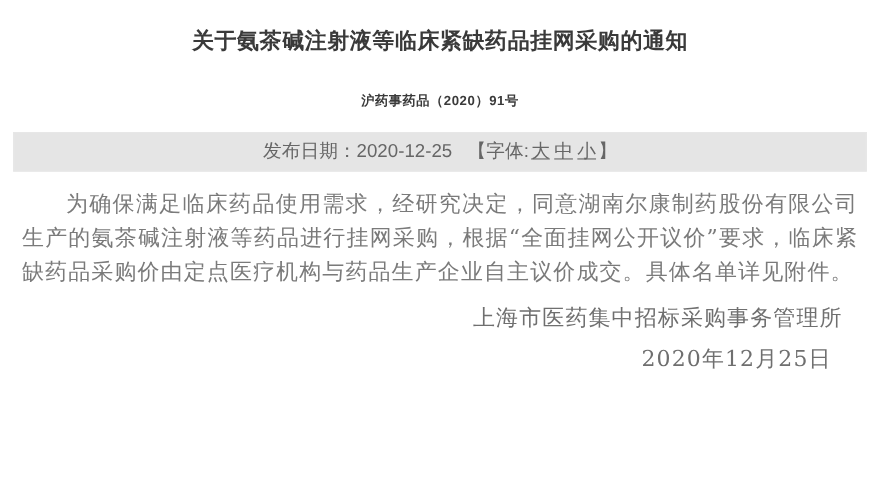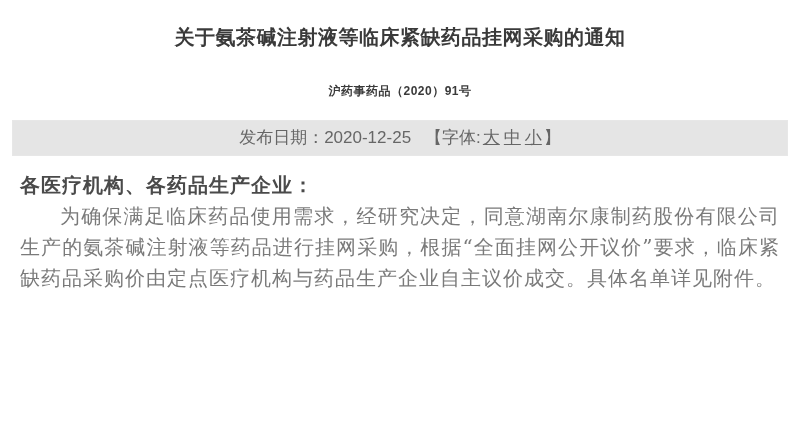--- a/index.html
+++ b/index.html
@@ -81,20 +81,23 @@
 
   <h1 class="doc-title">关于氨茶碱注射液等临床紧缺药品挂网采购的通知</h1>
 
   <h2 class="doc-number">沪药事药品（2020）91号</h2>
 
   <div class="meta-bar">
     <span>发布日期：</span><span>2020-12-25</span><span class="sep"></span><span>【字体:</span><span class="font-link">大</span><span class="font-link">中</span><span class="font-link">小</span><span>】</span>
   </div>
 
   <div class="content">
-    <div class="salutation">各医疗机构、各药品生产企业：</div>
 
     <div class="paragraph">为确保满足临床药品使用需求，经研究决定，同意湖南尔康制药股份有限公司生产的氨茶碱注射液等药品进行挂网采购，根据“全面挂网公开议价”要求，临床紧缺药品采购价由定点医疗机构与药品生产企业自主议价成交。具体名单详见附件。</div>
 
 
+    <div class="sign-block">
+      <div class="signature">上海市医药集中招标采购事务管理所</div>
+      <div class="sign-date">2020年12月25日</div>
+    </div>
   </div>
 
 </div>
 
 </body></html>

